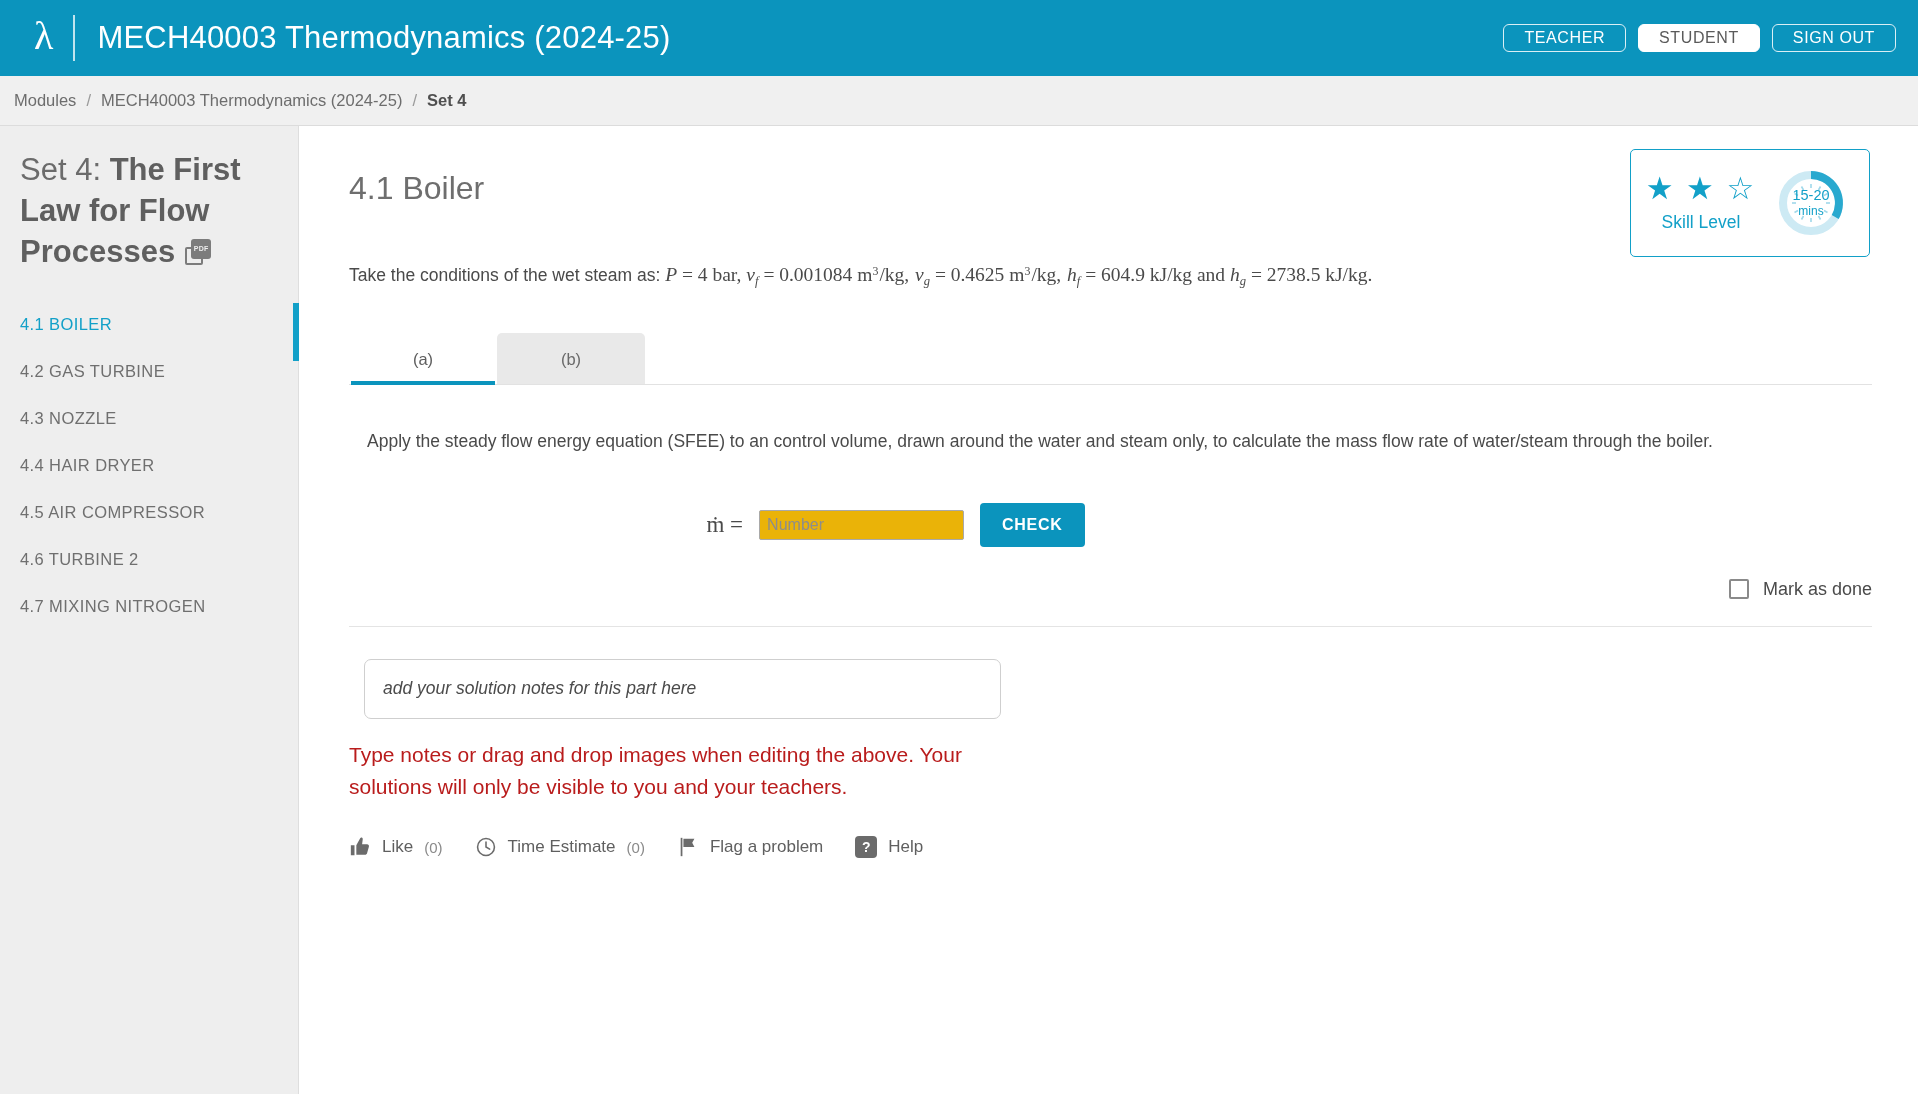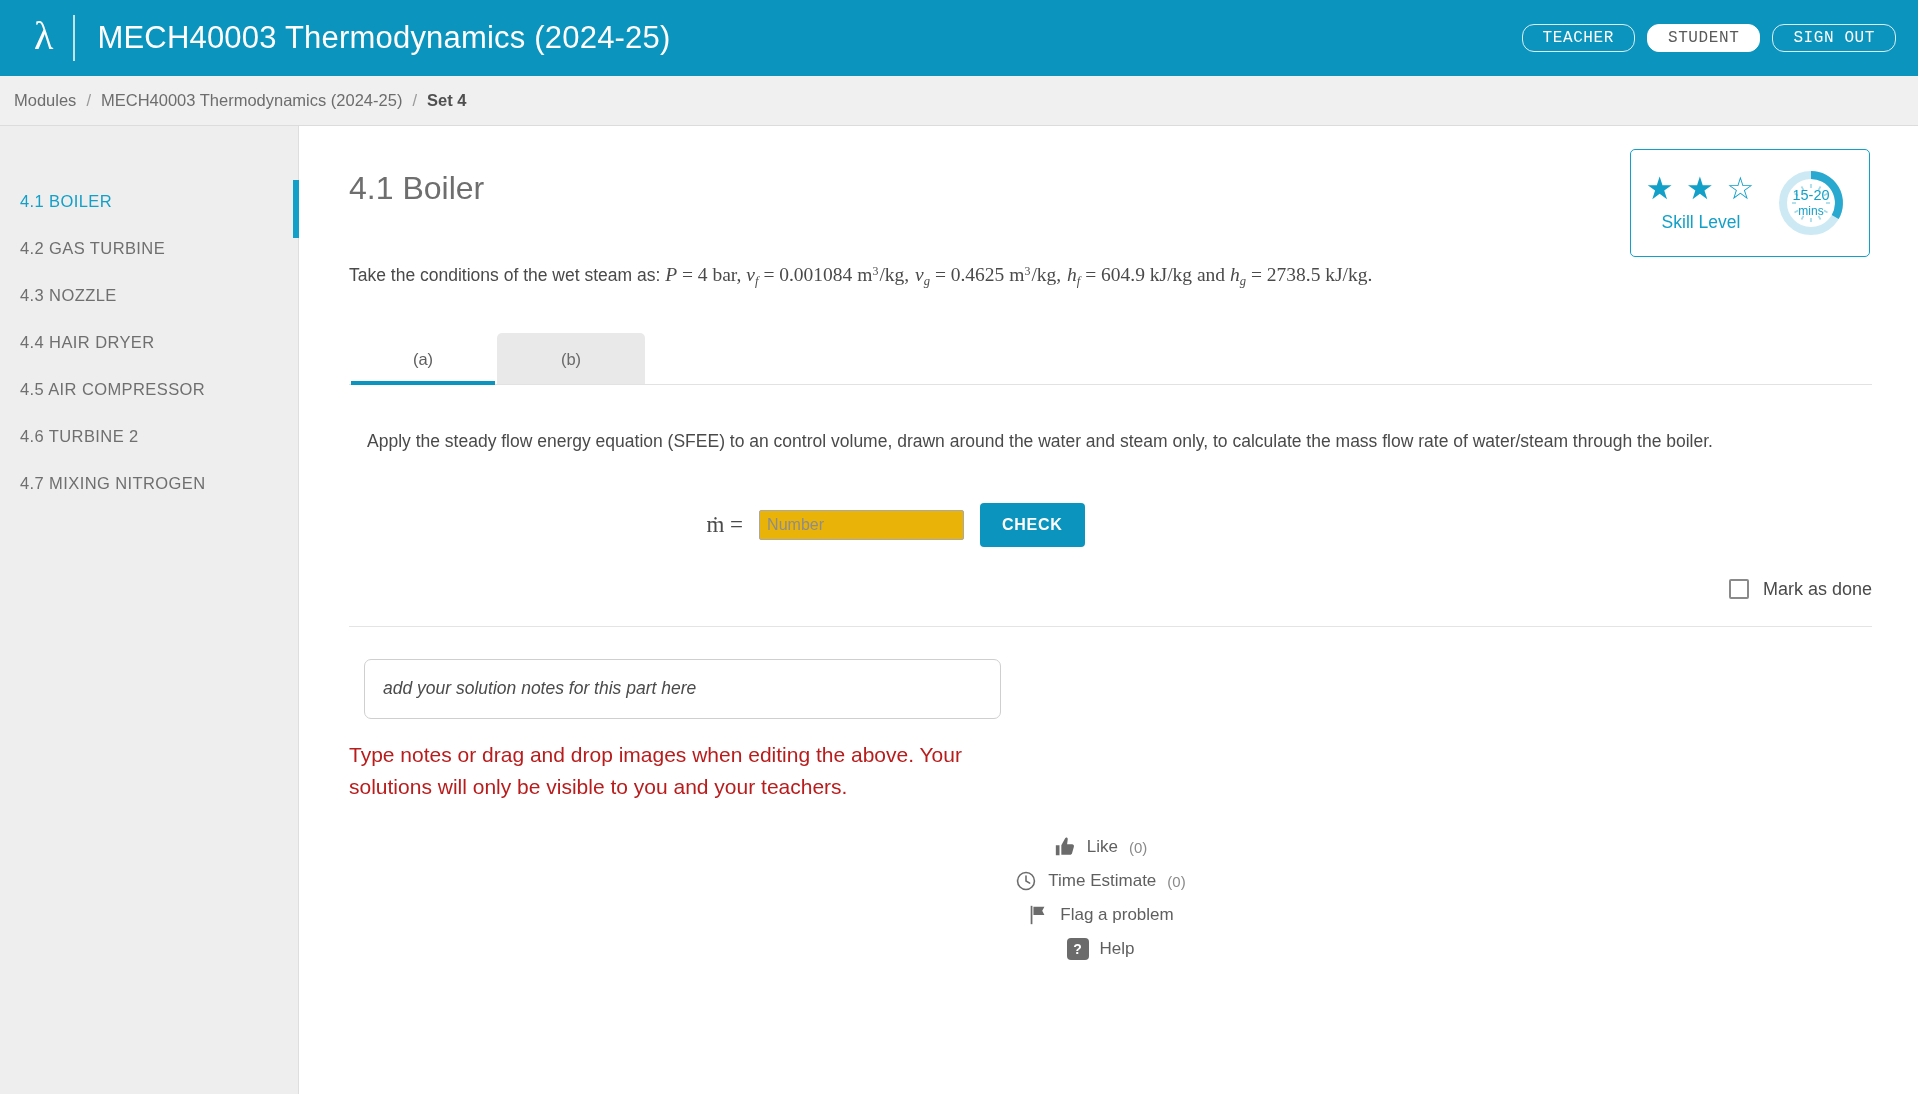--- a/index.html
+++ b/index.html
@@ -34,25 +34,25 @@
   .course-title {
     color:#fff; font-size: 31px; letter-spacing:.2px;
   }
   .topbar-actions {
     position:absolute; right: 22px; top: 0; height: 76px;
     display:flex; align-items:center; gap: 12px;
   }
   .tb-btn {
     border:1px solid rgba(255,255,255,.85);
     color:#fff; background: transparent;
-    border-radius: 12px;
+    border-radius: 6px;
     font-size: 16px; letter-spacing:.6px;
     padding: 4px 20px;
     cursor: pointer;
-    font-family: Liberation Mono, monospace;
+    font-family: Liberation Sans, sans-serif;
   }
   .tb-btn.active { background:#ffffff; color:#5a5a5a; border-color:#fff; font-weight:400; }
 
   
   .crumbbar {
     height: 50px; background:#f0f0f0;
     display:flex; align-items:center;
     padding-left: 14px;
     font-size: 16.5px; color:#6d6d6d;
     border-bottom: 1px solid #dcdcdc;
@@ -188,21 +188,21 @@
   .hr { height:1px; background:#e4e4e4; margin: 26px 0 0 0; }
 
   .notes-box {
     margin-top: 32px; width: 637px; height: 60px;
     border: 1px solid #cfcfcf; border-radius: 7px;
     display:flex; align-items:center; padding: 0 18px;
     font-style: italic; font-size: 17.5px; color:#4b4b4b; cursor:text;margin-left:15px;
   }
   .notes-help { margin-top: 20px; font-size: 21px; line-height:1.55; color:#b91c1c; width: 640px; }
 
-  .actions { display:flex; align-items:center; gap: 12px; margin-top: 32px; font-size: 17px; color:#5f5f5f;flex-direction:column; }
+  .actions { display:flex; align-items:center; gap: 12px; margin-top: 32px; font-size: 17px; color:#5f5f5f; }
   .act { display:flex; align-items:center; gap: 11px; cursor:pointer; margin-right: 20px; }
   .act .cnt { color:#8a8a8a; font-size: 15px; }
   .ic { width: 22px; height: 22px; display:block; fill:#6b6b6b; }
   .help-sq {
     width: 22px; height: 22px; background:#6b6b6b; border-radius:4px; color:#fff;
     font-size: 14px; font-weight:bold; display:flex; align-items:center; justify-content:center;
   }
 </style>
 </head>
 <body>
@@ -224,20 +224,24 @@
   <a>Modules</a>
   <span class="crumb-sep">/</span>
   <a>MECH40003 Thermodynamics (2024-25)</a>
   <span class="crumb-sep">/</span>
   <span class="crumb-current">Set 4</span>
 </div>
 
 <div class="wrap">
 
   <div class="sidebar">
+    <div class="set-title">
+      <span>Set 4:</span>
+      <b>The First Law for Flow Processes</b><span class="pdf-icon"><span class="back"></span><span class="front">PDF</span></span>
+    </div>
 
     <div class="nav">
       <div class="nav-item active">4.1 BOILER</div>
       <div class="nav-item">4.2 GAS TURBINE</div>
       <div class="nav-item">4.3 NOZZLE</div>
       <div class="nav-item">4.4 HAIR DRYER</div>
       <div class="nav-item">4.5 AIR COMPRESSOR</div>
       <div class="nav-item">4.6 TURBINE 2</div>
       <div class="nav-item">4.7 MIXING NITROGEN</div>
     </div>

